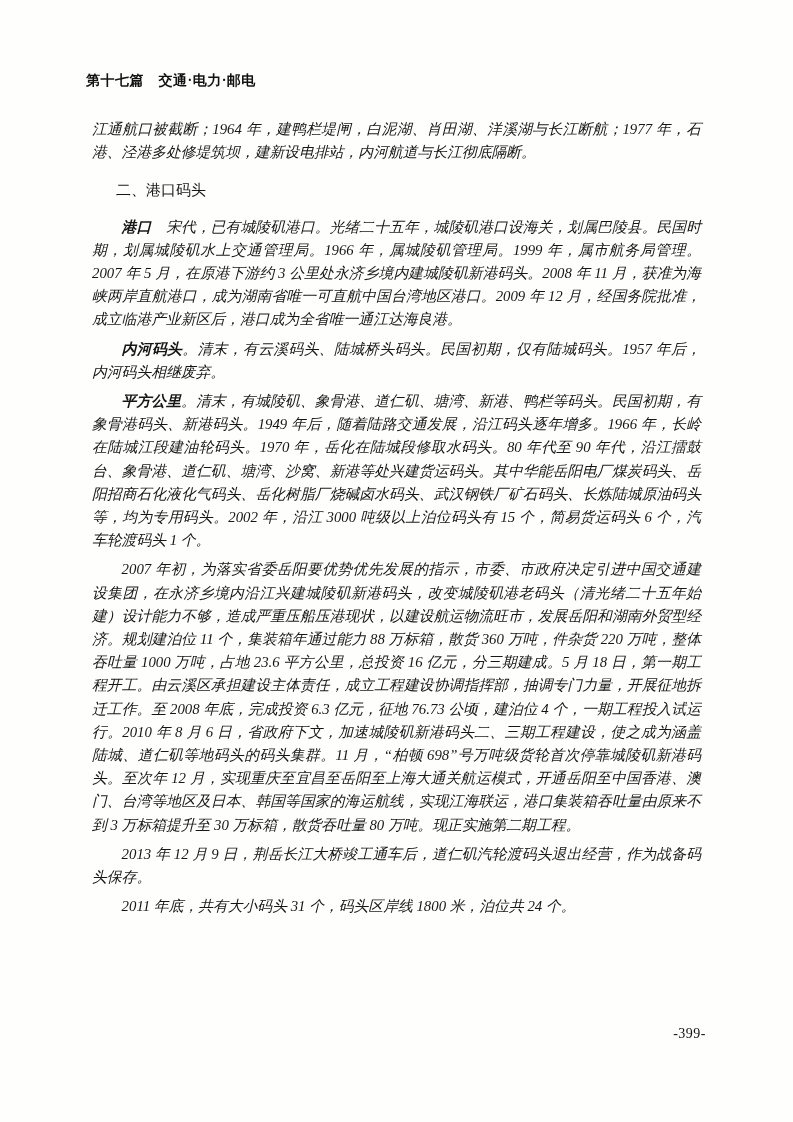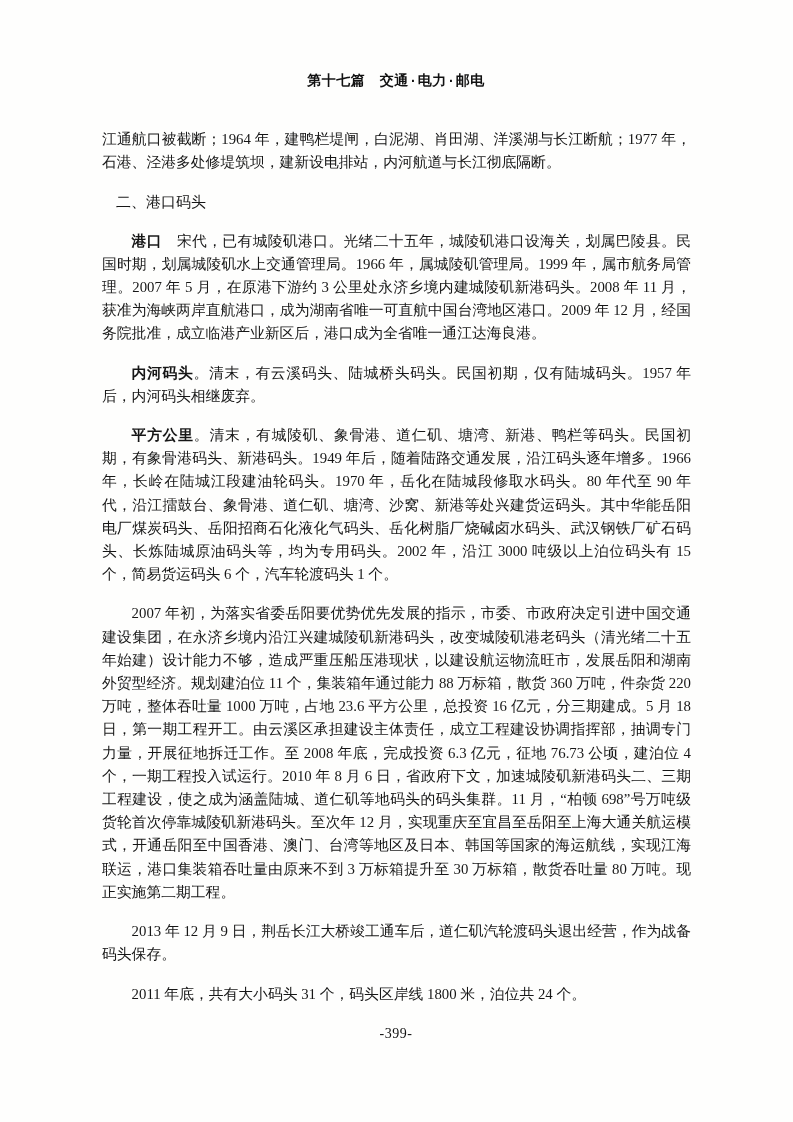--- a/index.html
+++ b/index.html
@@ -11,59 +11,60 @@
     position: relative;
     overflow: hidden;
     font-family: "Liberation Serif", "DejaVu Serif", serif;
     color: #161616;
   }
   .running-head {
     position: absolute;
     top: 72px;
     left: 86px;
     width: 620px;
-    text-align: center;
-    font-family: Liberation Mono, monospace;
+    text-align: left;
+    font-family: Liberation Serif, serif;
     font-weight: bold;
     font-size: 14px;
     letter-spacing: 0.5px;
     color: #111;
   }
   .content {
     position: absolute;
     top: 112px;
     left: 86px;
     width: 621px;
     font-size: 14.8px;
     line-height: 23.2px;
     text-align: justify;
     color: #161616;
   }
   .content p {
-    margin: 16px;
+    margin: 6px;
     text-indent: 2em;
+    font-style: italic;
   }
   .content p.flush { text-indent: 0; }
   .lead {
     font-family: "Liberation Sans", "DejaVu Sans", sans-serif;
     font-weight: bold;
   }
   .section-heading {
     font-family: "Liberation Sans", "DejaVu Sans", sans-serif;
     font-weight: normal;
     font-size: 15px;
     margin: 14px 0;
     text-indent: 2em;
   }
   .page-number {
     position: absolute;
     top: 1026px;
     left: 86px;
     width: 620px;
-    text-align: center;
+    text-align: right;
     font-size: 14px;
     letter-spacing: 0.5px;
     color: #111;
   }
 </style>
 </head>
 <body>
 
 <header class="running-head">
   <span>第十七篇　交通·电力·邮电</span>

